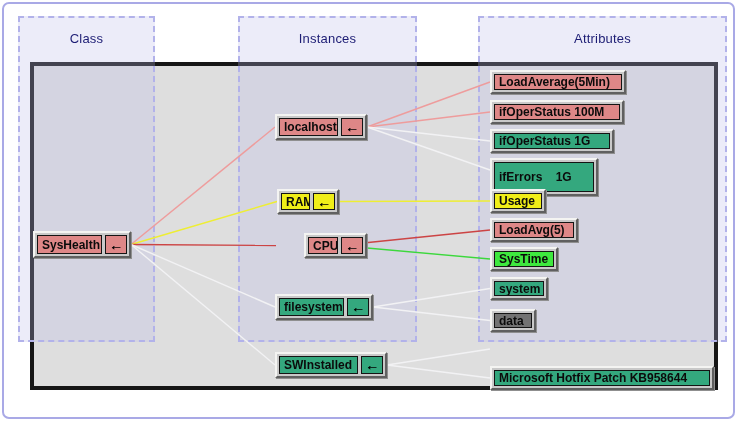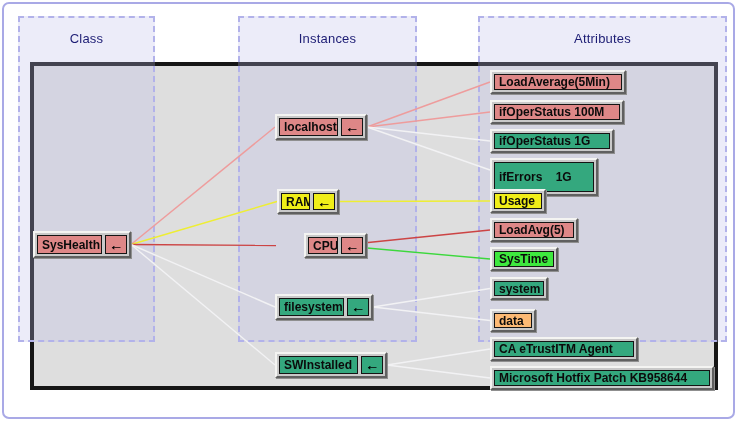--- a/index.html
+++ b/index.html
@@ -124,21 +124,18 @@
     <div class="node" style="left: 490px; top: 218px; width: 88px; height: 24px;">
       <span class="node-label" style="background: rgb(222, 135, 135);">LoadAvg(5)</span>
     </div>
     <div class="node" style="left: 490px; top: 247px; width: 68px; height: 24px;">
       <span class="node-label" style="background: rgb(62, 232, 62);">SysTime</span>
     </div>
     <div class="node" style="left: 490px; top: 277px; width: 58px; height: 23px;">
       <span class="node-label" style="background: rgb(52, 168, 126);">system</span>
     </div>
     <div class="node" style="left: 490px; top: 309px; width: 46px; height: 23px;">
-      <span class="node-label" style="background: #fdba74;">data</span>
-    </div>
-    <div class="node" style="left: 490px; top: 337px; width: 148px; height: 24px;">
-      <span class="node-label" style="background: rgb(52, 168, 126);">CA eTrustITM Agent</span>
+      <span class="node-label" style="background: #737373;">data</span>
     </div>
     <div class="node" style="left: 490px; top: 366px; width: 224px; height: 24px;">
       <span class="node-label" style="background: rgb(52, 168, 126);">Microsoft Hotfix Patch KB958644</span>
     </div>
   </div>
 
 </body></html>

